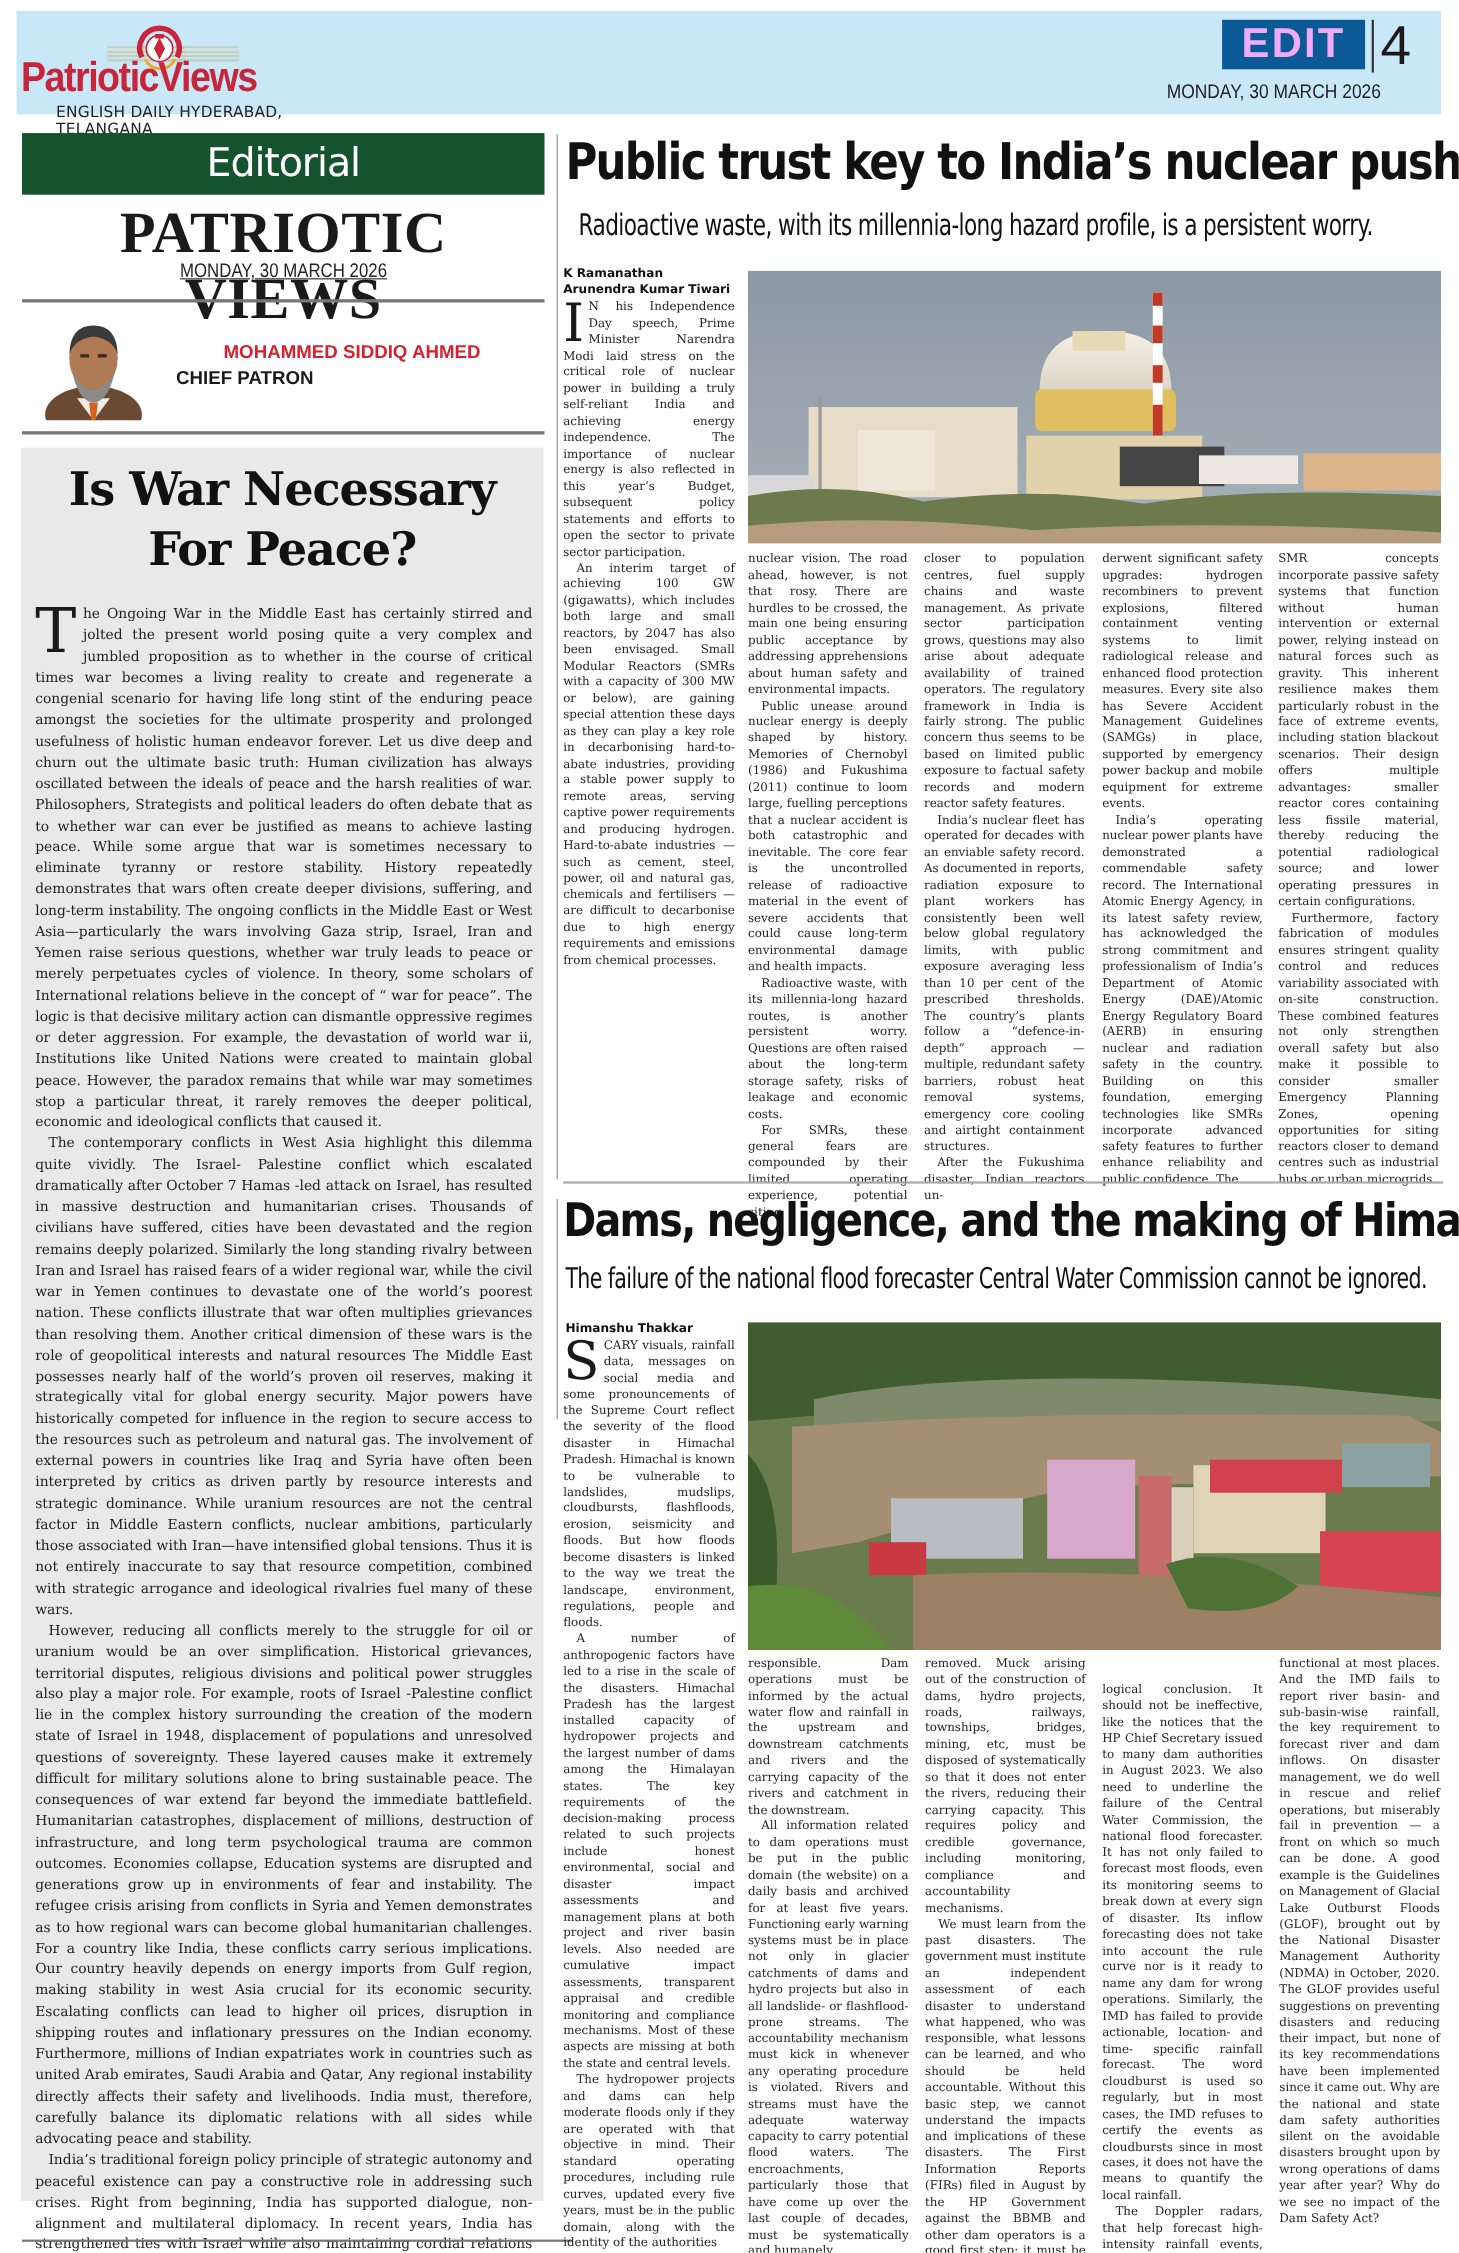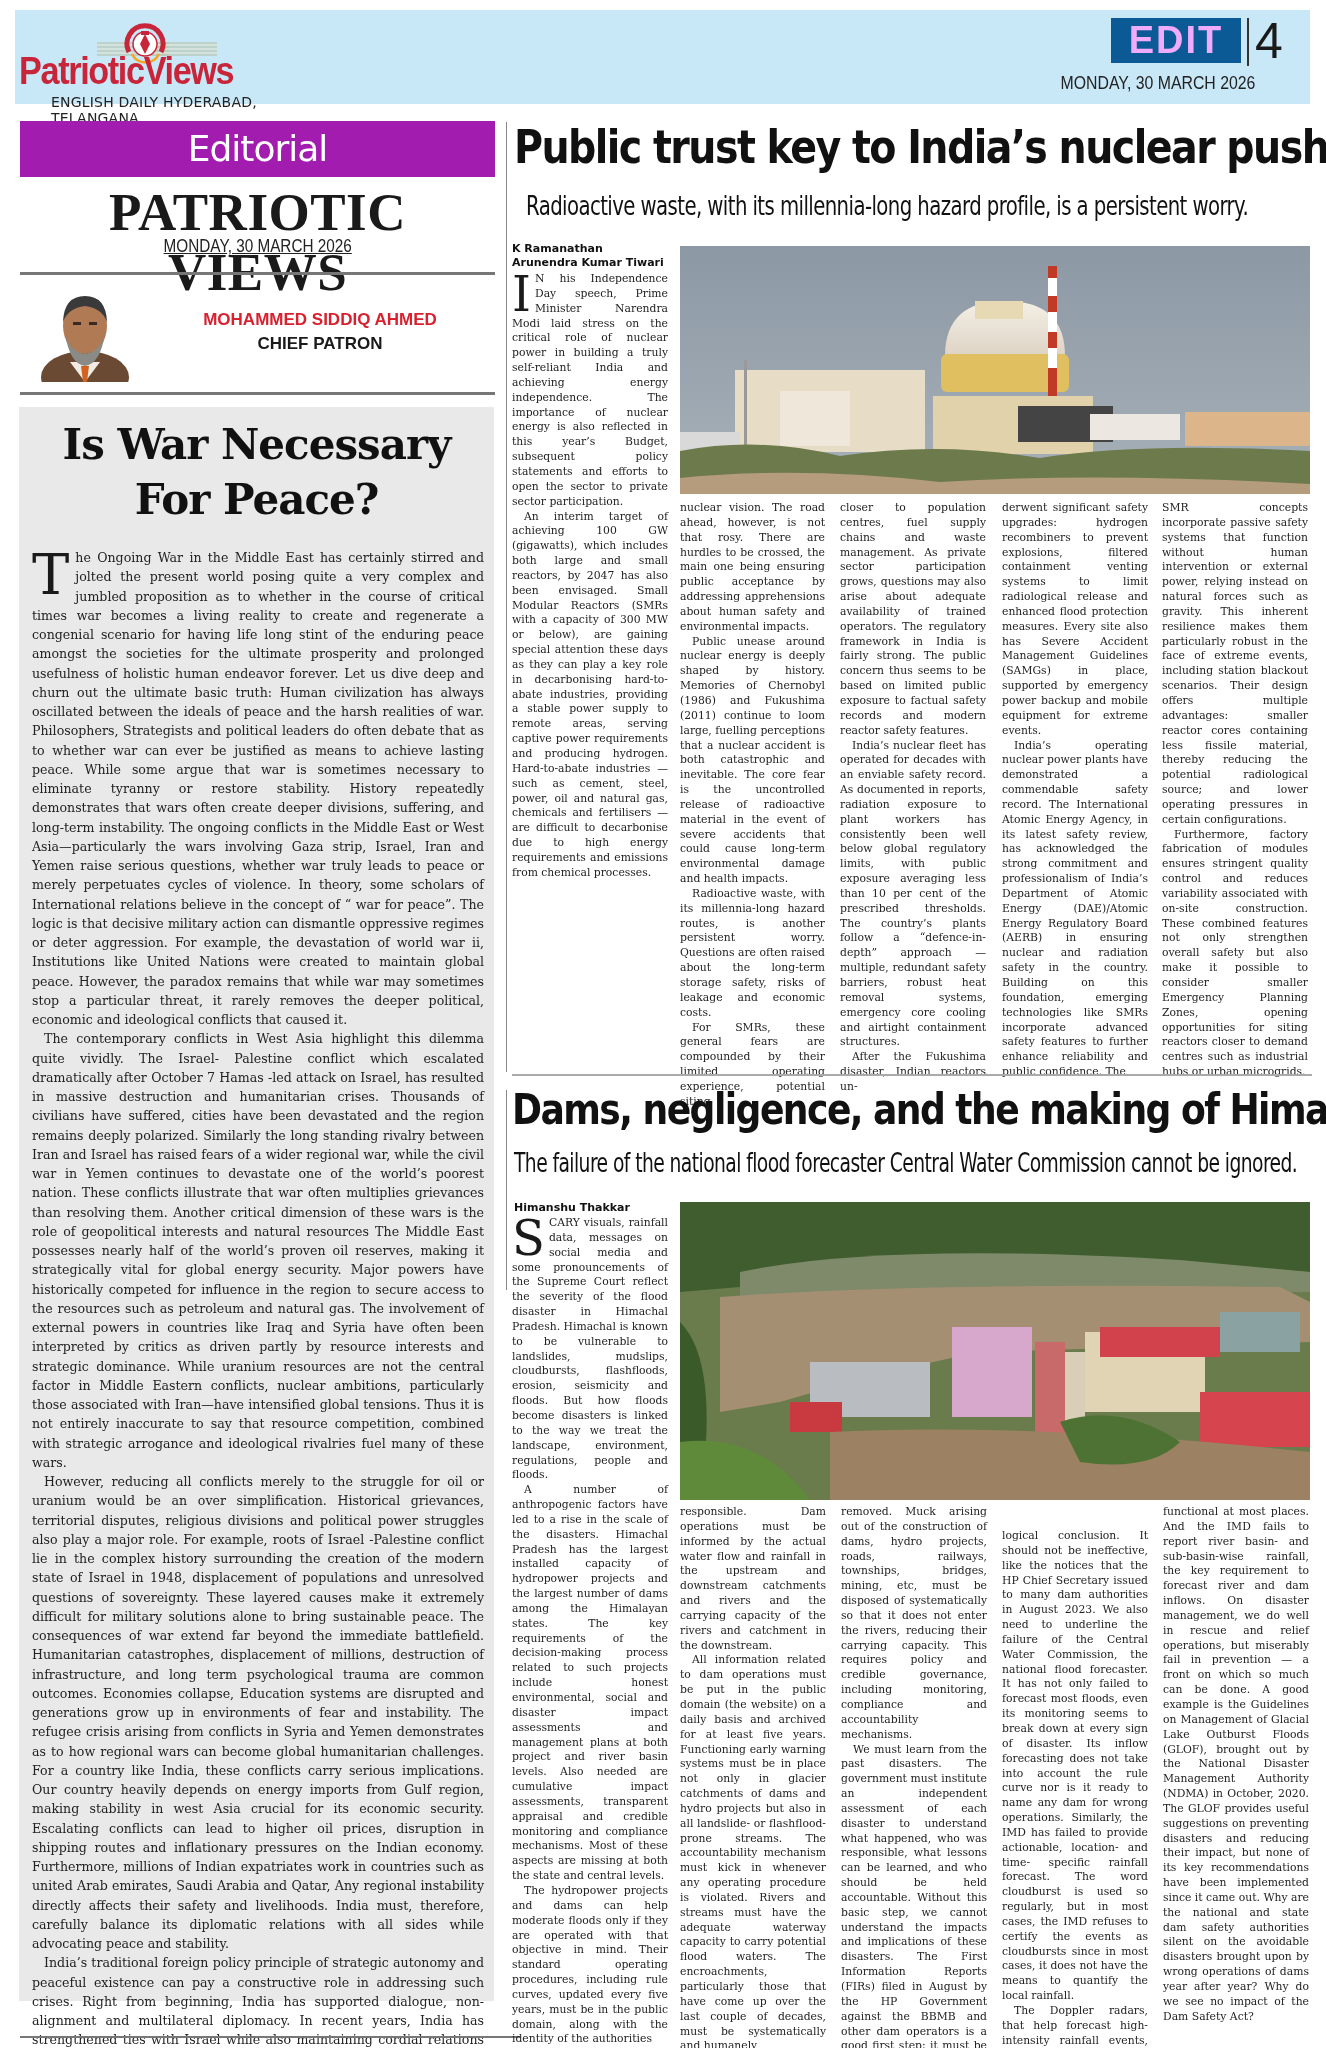--- a/index.html
+++ b/index.html
@@ -13,29 +13,29 @@
   .logo-stripe { position: absolute; top: 22px; height: 14px; width: 72px; background: repeating-linear-gradient(#b8c8b8 0 2px, #d8e0d0 2px 4px); opacity: .7; }
   .logo-stripe.l { left: 78px; } .logo-stripe.r { left: 126px; }
   .logo-text { position: absolute; left: 0; top: 30px; font-family: "Liberation Sans", sans-serif; font-weight: bold; font-size: 38px; color: #c8243a; letter-spacing: -1.5px; transform: scaleX(.9); transform-origin: left; white-space: nowrap; }
   .logo-tag { position: absolute; left: 32px; top: 74px; font-family: "DejaVu Sans", sans-serif; font-size: 14px; color: #222; letter-spacing: .2px; }
   .edit-box { position: absolute; left: 1096px; top: 8px; width: 130px; height: 45px; background: #0c5a95; color: #f0abfc; font-family: "Liberation Sans", sans-serif; font-weight: bold; font-size: 38px; text-align: center; line-height: 45px; letter-spacing: 2px; }
   .page-sep { position: absolute; left: 1232px; top: 8px; width: 2px; height: 48px; background: #333; }
   .page-num { position: absolute; left: 1240px; top: 2px; font-family: "Liberation Sans", sans-serif; font-size: 50px; color: #1a1a1a; line-height: 58px; }
   .head-date { position: absolute; right: 55px; top: 63px; font-family: "Liberation Sans", sans-serif; font-size: 18px; color: #222; transform: scaleX(.88); transform-origin: right; }
 
   
-  .ed-banner { position: absolute; left: 20px; top: 121px; width: 475px; height: 56px; background: #a21caf; color: #fff; font-family: "DejaVu Sans", sans-serif; font-size: 36px; text-align: center; line-height: 56px; letter-spacing: -1px; }
+  .ed-banner { position: absolute; left: 20px; top: 121px; width: 475px; height: 56px; background: #14532d; color: #fff; font-family: "DejaVu Sans", sans-serif; font-size: 36px; text-align: center; line-height: 56px; letter-spacing: -1px; }
   .ed-title { position: absolute; left: 20px; top: 182px; width: 475px; text-align: center; font-family: "Liberation Serif", serif; font-weight: bold; font-size: 53px; color: #1a1a1a; letter-spacing: .5px; }
   .ed-date { position: absolute; left: 20px; top: 236px; width: 475px; text-align: center; font-family: "Liberation Sans", sans-serif; font-size: 18px; color: #222; }
   .ed-date span { text-decoration: underline; display: inline-block; transform: scaleX(.85); }
   .rule { position: absolute; height: 3px; background: #777; }
   .patron { position: absolute; left: 20px; top: 274px; width: 475px; height: 112px; }
   .patron-photo { position: absolute; left: 20px; top: 8px; width: 90px; height: 100px; }
   .patron-name { position: absolute; left: 140px; top: 36px; width: 320px; text-align: center; font-family: "Liberation Sans", sans-serif; font-weight: bold; font-size: 17px; color: #d8202e; }
-  .patron-role { position: absolute; left: 140px; top: 60px; width: 320px; text-align: center; font-family: "Liberation Sans", sans-serif; font-weight: bold; font-size: 17px; color: #1a1a1a; }
+  .patron-role { position: absolute; left: 140px; top: 60px; width: 320px; font-family: "Liberation Sans", sans-serif; font-weight: bold; font-size: 17px; color: #1a1a1a; }
   .ed-box { position: absolute; left: 19px; top: 407px; width: 475px; height: 1594px; background: #e9e9e9; }
   .ed-headline { position: absolute; left: 0; top: 10px; width: 475px; text-align: center; font-family: "DejaVu Serif", serif; font-weight: bold; font-size: 42px; line-height: 55px; color: #111; letter-spacing: -1px; }
   .ed-body { position: absolute; left: 13px; top: 141px; width: 452px; font-family: "DejaVu Serif", serif; font-size: 12.6px; line-height: 19.25px; color: #222; text-align: justify; hyphens: auto; }
   .ed-body p { text-indent: 12px; }
   .ed-body p.first { text-indent: 0; }
   .drop { float: left; font-size: 56px; line-height: 46px; padding: 4px 6px 0 0; font-family: "DejaVu Serif", serif; color: #1a1a1a; }
   .vline { position: absolute; left: 506px; width: 1px; background: #888; }
 
   
   .art-head { position: absolute; font-family: "DejaVu Sans", sans-serif; font-weight: bold; color: #111; letter-spacing: -1.8px; white-space: nowrap; transform-origin: left; }

